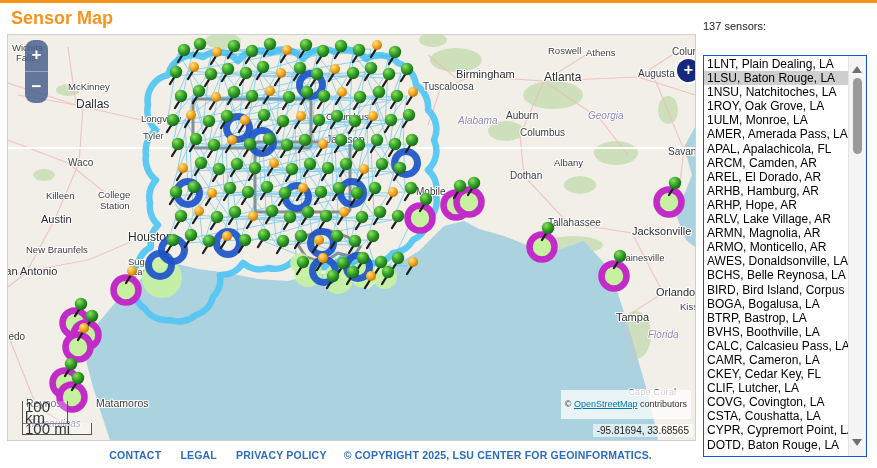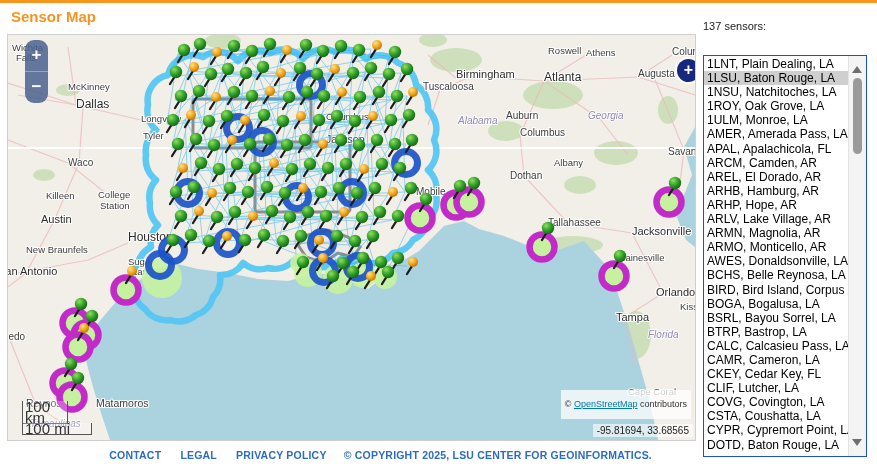--- a/index.html
+++ b/index.html
@@ -1,18 +1,18 @@
 <!DOCTYPE html>
 <html><head>
 <meta charset="utf-8">
 <style>
   html,body{margin:0;padding:0;background:#fff;width:877px;height:468px;overflow:hidden;
     font-family:"Liberation Sans",sans-serif;position:relative}
   .top-accent{position:absolute;left:0;top:0;width:877px;height:3px;background:#F7941E}
-  .page-title{position:absolute;left:11px;top:8px;font-size:15px;font-weight:bold;color:#F7941E;margin:0}
+  .page-title{position:absolute;left:11px;top:8px;font-size:18px;font-weight:bold;color:#F7941E;margin:0}
   
   .map{position:absolute;left:8px;top:35px;width:687px;height:405px;background:#F2EFE9;
     overflow:hidden;outline:1px solid #cfcfcf}
   .map svg{position:absolute;left:0;top:0}
   .maplbl{fill:#3c3c3c;paint-order:stroke;stroke:#ffffff;stroke-width:2.2px;stroke-linejoin:round}
   .maplbl.big{fill:#2b2b2b}
   .maplbl.it{font-style:italic;fill:#8f88b5;stroke-width:1.8px}
   .zoomctl{position:absolute;left:17px;top:5px;width:23px;height:63px;background:rgba(72,94,139,.84);
     border-radius:9px;display:flex;flex-direction:column;overflow:hidden;z-index:5}
   .zbtn{flex:1;color:#fff;font-size:17px;font-weight:bold;text-align:center;line-height:30px;cursor:pointer;user-select:none}
@@ -1114,22 +1114,22 @@
         <div class="li">AREL, El Dorado, AR</div>
         <div class="li">ARHB, Hamburg, AR</div>
         <div class="li">ARHP, Hope, AR</div>
         <div class="li">ARLV, Lake Village, AR</div>
         <div class="li">ARMN, Magnolia, AR</div>
         <div class="li">ARMO, Monticello, AR</div>
         <div class="li">AWES, Donaldsonville, LA</div>
         <div class="li">BCHS, Belle Reynosa, LA</div>
         <div class="li">BIRD, Bird Island, Corpus Chri</div>
         <div class="li">BOGA, Bogalusa, LA</div>
-        <div class="li">BSRL, Bayou Sorrel, LA</div>
         <div class="li">BTRP, Bastrop, LA</div>
+        <div class="li">BVHS, Boothville, LA</div>
         <div class="li">CALC, Calcasieu Pass, LA</div>
         <div class="li">CAMR, Cameron, LA</div>
         <div class="li">CKEY, Cedar Key, FL</div>
         <div class="li">CLIF, Lutcher, LA</div>
         <div class="li">COVG, Covington, LA</div>
         <div class="li">CSTA, Coushatta, LA</div>
         <div class="li">CYPR, Cypremort Point, LA</div>
         <div class="li">DOTD, Baton Rouge, LA</div>
       </div>
     <div class="sbar">

